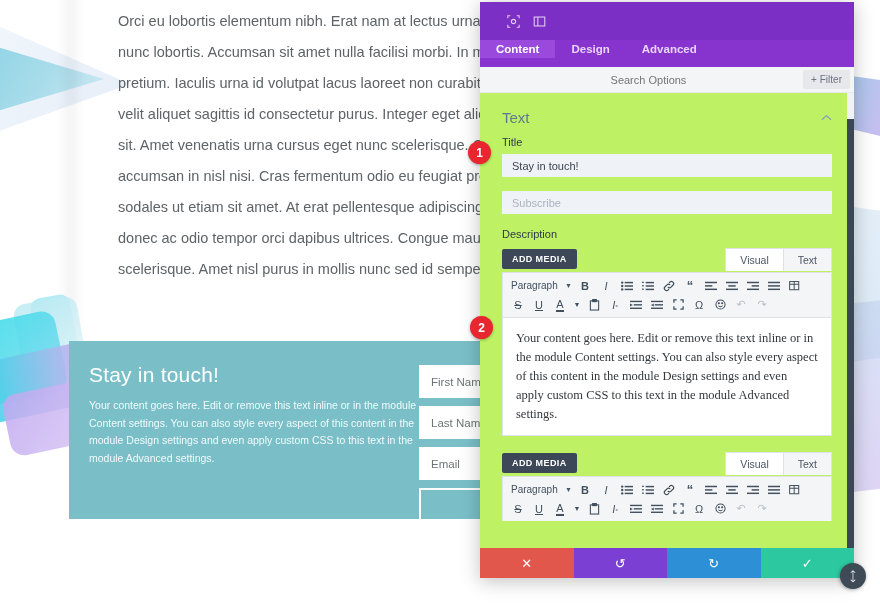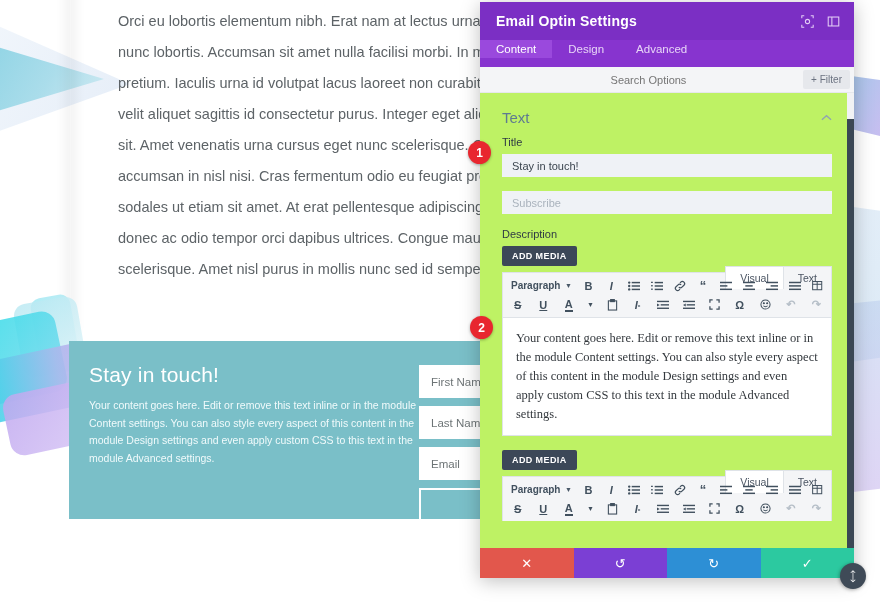--- a/index.html
+++ b/index.html
@@ -128,21 +128,21 @@
   }
   .hdr-icon {
     width: 17px; height: 17px; margin-left: 9px; color: #e3cdf5;
     display: flex; align-items: center; justify-content: center;
   }
   .tabs {
     background: #8734cf; height: 27px; display: flex; flex: none;
   }
   .tab {
     padding: 0 16px; height: 18px; display: flex; align-items: center;
-    color: #e8d5f7; font-size: 11.5px; font-weight: 400;
+    color: #e8d5f7; font-size: 11.5px; font-weight: 700;
   }
   .tab.active { background: #9a49dd; color: #ffffff; }
   .searchbar {
     height: 26px; background: #f4f5f7; border-bottom: 1px solid #e6e8ec;
     display: flex; align-items: center; padding: 0 4px 0 14px; flex: none;
   }
   .search-input {
     flex: 1; border: none; background: transparent; outline: none;
     font-size: 11px; color: #9aa1ab; font-family: Liberation Sans, sans-serif; text-align: center;
   }
@@ -163,37 +163,37 @@
     font-size: 11px; font-weight: 400; color: #2f3a45; margin-bottom: 6px;
   }
   .text-input {
     width: 100%; height: 23px; background: #eff2f6; border: none; outline: none;
     font-size: 11px; color: #3b454f; padding: 0 10px; margin-bottom: 14px;
     font-family: "Liberation Sans", sans-serif;
   }
   .text-input::placeholder { color: #aab3bd; }
 
   .editor-wrap { margin-bottom: 14px; }
-  .editor-top { display: flex; align-items: flex-start; height: 26px; flex-direction: column; }
+  .editor-top { display: flex; align-items: center; height: 26px; }
   .add-media {
     background: #3c4858; color: #fff; font-size: 9px; font-weight: 700;
     letter-spacing: .4px; padding: 5px 10px; border-radius: 2px;
   }
   .ed-tabs { margin-left: auto; display: flex; }
   .ed-tab {
     font-size: 10.5px; color: #4b5563; padding: 5px 14px; background: #f4f5f7;
     border: 1px solid #dfe3e8; border-bottom: none; margin-left: -1px;
   }
   .ed-tab.active { background: #ffffff; }
   .toolbar {
     background: #f4f5f7; border: 1px solid #dfe3e8; border-bottom: none;
     padding: 3px 5px;
   }
   .tb-row {
-    display: flex; align-items: center; gap: 6px; height: 19px; font-weight: bold;
+    display: flex; align-items: center; gap: 1px; height: 19px;
   }
   .tb-btn {
     width: 20px; height: 18px; display: flex; align-items: center;
     justify-content: center; font-size: 11px; color: #41505e;
   }
   .tb-btn.dim { color: #b6bfc8; }
   .tb-select {
     display: flex; align-items: center; font-size: 10px; color: #41505e;
     padding: 0 2px 0 3px; min-width: 66px;
   }
@@ -278,21 +278,20 @@
       <div class="optin-btn"></div>
     </div>
   </div>
 
   <div class="badge badge-1">1</div>
   <div class="badge badge-2">2</div>
 
   <div class="modal">
 
     <div class="modal-header">
-      <div class="modal-title">Email Optin Settings</div>
       <div class="hdr-icon">
         <svg width="13" height="13" viewBox="0 0 16 16" fill="none" stroke="currentColor" stroke-width="1.3">
           <path d="M1 4V1h3M12 1h3v3M15 12v3h-3M4 15H1v-3"></path>
           <circle cx="8" cy="8" r="2.6"></circle>
         </svg>
       </div>
       <div class="hdr-icon">
         <svg width="13" height="13" viewBox="0 0 16 16" fill="none" stroke="currentColor" stroke-width="1.3">
           <rect x="1.5" y="2.5" width="13" height="11"></rect>
           <line x1="6" y1="2.5" x2="6" y2="13.5"></line>

